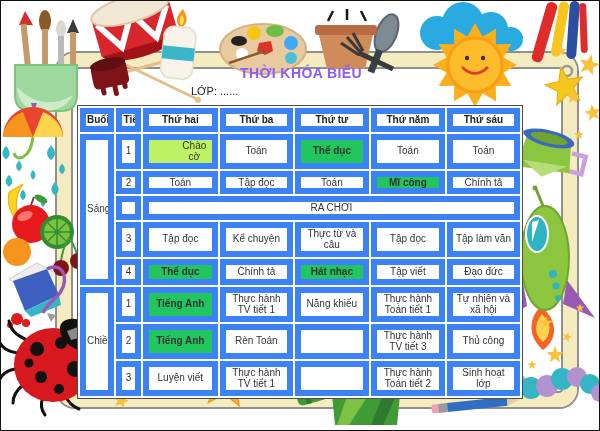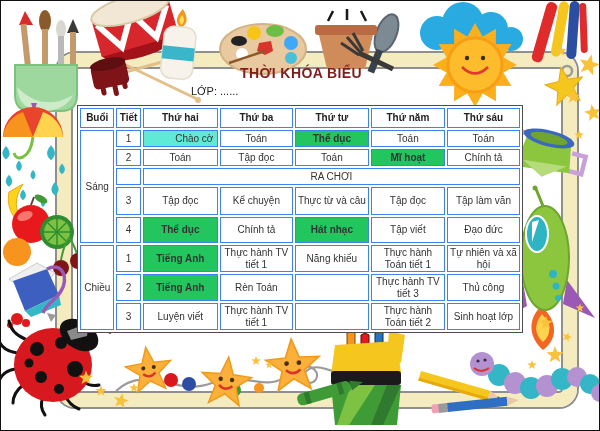--- a/index.html
+++ b/index.html
@@ -10,36 +10,36 @@
   }
   .frame {
     position:absolute; left:56px; top:52px; width:492px; height:326px;
     border:14px solid #F4ECBE; border-radius:18px;
     box-shadow:0 0 0 2px #8f8f8f, inset 0 0 0 2px #8f8f8f;
     z-index:1;
   }
   .deco { position:absolute; left:0; top:0; width:600px; height:431px; z-index:2; }
   .title {
     position:absolute; top:64px; left:0; width:600px; text-align:center;
-    color:#7f1d1d; font-weight:bold; font-size:14px; letter-spacing:0.4px; z-index:3;
+    color:#8b5cf6; font-weight:bold; font-size:14px; letter-spacing:0.4px; z-index:3;
   }
   .sub { position:absolute; top:84px; font-size:11px; color:#222; z-index:3; white-space:nowrap; }
   .sub.lop { left:190px; }
   .sub.nam { left:300px; }
   table.tt {
     position:absolute; left:76px; top:104px; z-index:3;
     border-collapse:separate; border-spacing:2px; border:1px solid #4d4d4d;
     table-layout:fixed; width:446px; background:#fff;
   }
   .tt th, .tt td {
-    border:1px solid #3b82f6; background:#fff; text-align:center; vertical-align:middle;
+    border:6px solid #3b82f6; background:#fff; text-align:center; vertical-align:middle;
     font-size:10px; color:#333; padding:0 1px; line-height:1.15; overflow:hidden;
   }
   .tt th { font-weight:bold; color:#222; }
-  .tt td.orange { background:#5eead4;padding-left:29px; }
+  .tt td.orange { background:#bef264;padding-left:29px; }
   .tt td.green  { background:#22c55e;font-weight:bold; }
 </style>
 </head>
 <body>
 
 <div class="canvas">
 
   <div class="frame"></div>
 
   <svg class="deco" viewBox="0 0 600 431" xmlns="http://www.w3.org/2000/svg">
@@ -376,21 +376,21 @@
       <td>Toán</td>
       <td class="green">Thể dục</td>
       <td>Toán</td>
       <td>Toán</td>
     </tr>
     <tr style="height:17px">
       <td>2</td>
       <td>Toán</td>
       <td>Tập đọc</td>
       <td>Toán</td>
-      <td class="green">Mĩ hoạt</td>
+      <td class="green">Mĩ công</td>
       <td>Chính tả</td>
     </tr>
     <tr style="height:17px">
       <td></td>
       <td colspan="5">RA CHƠI</td>
     </tr>
     <tr style="height:28px">
       <td>3</td>
       <td>Tập đọc</td>
       <td>Kể chuyện</td>

